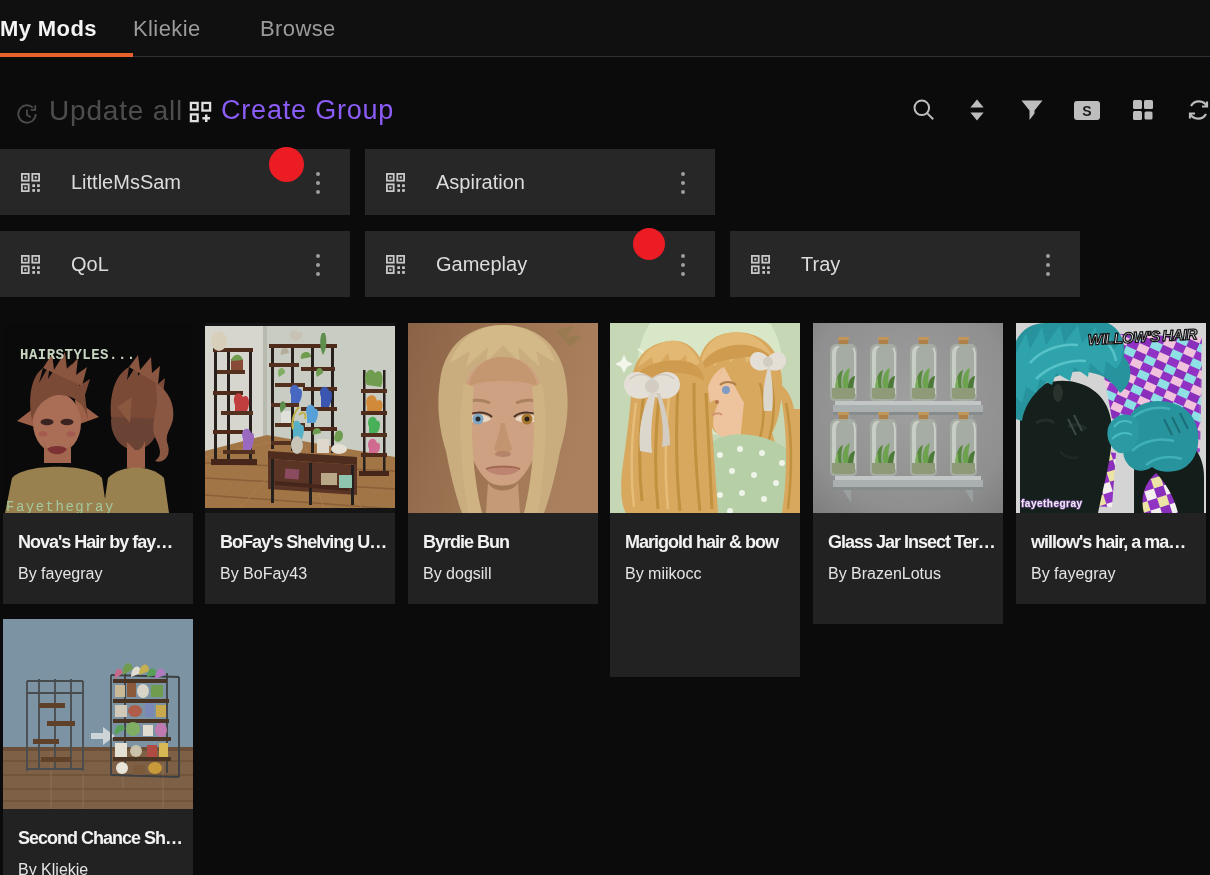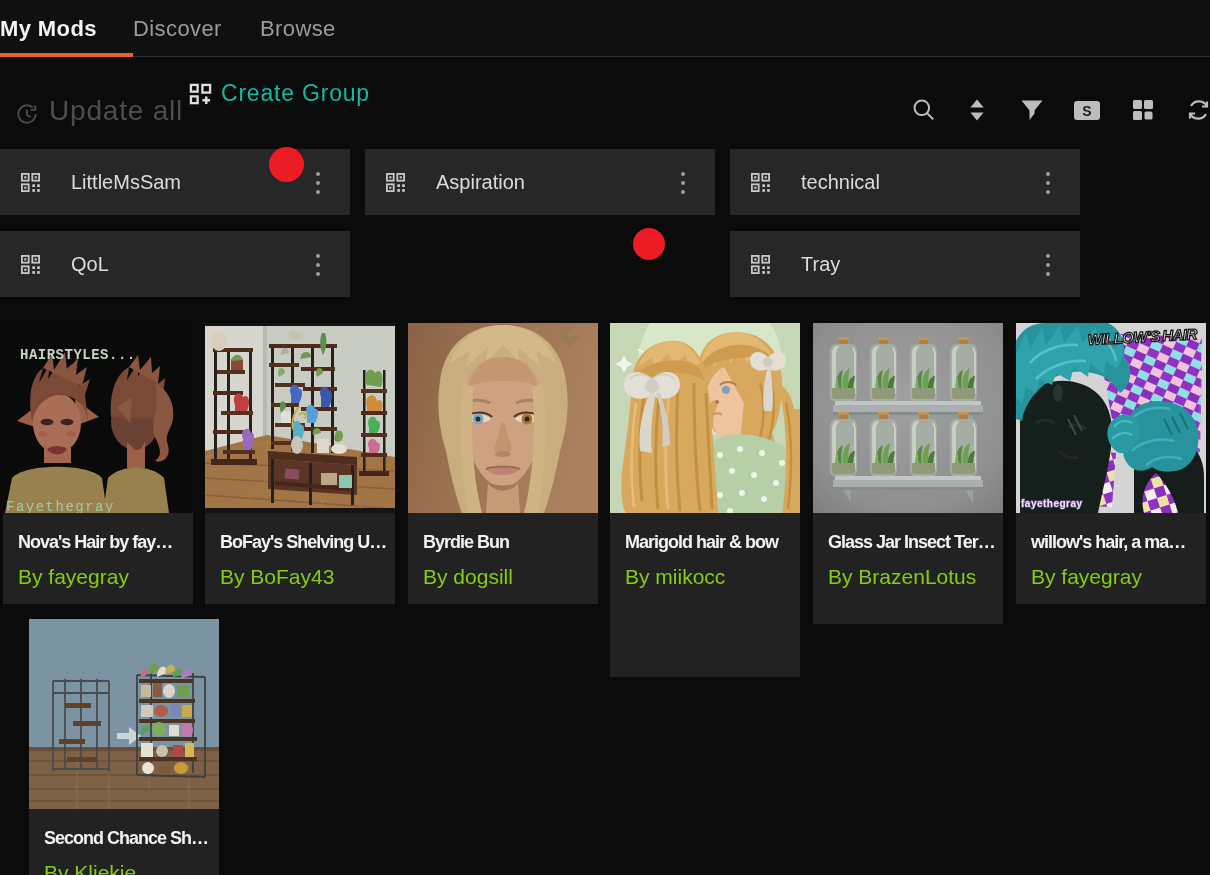--- a/index.html
+++ b/index.html
@@ -13,49 +13,49 @@
 .tab1 { left:0; width:133px; color:#f4f4f4; font-weight:700; }
 .tab2 { left:133px; width:127px; }
 .tab3 { left:260px; width:116px; }
 .underline { position:absolute; left:0; top:52.5px; width:133px; height:4px; background:#e9622c; }
 
 
 .toolbar { position:absolute; left:0; top:57px; width:1210px; height:95px; background:#0b0b0b; }
 .updateall { position:absolute; left:16px; top:38px; color:#4d4d4d; font-size:28px; letter-spacing:0.8px; }
 .updateall svg { vertical-align:-5px; }
 .updateall .txt { margin-left:11px; }
-.creategroup { position:absolute; left:189px; top:23px; color:#14b8a6; font-size:23px; letter-spacing:0.8px; }
+.creategroup { position:absolute; left:189px; top:38px; color:#8b5cf6; font-size:27px; letter-spacing:0.8px; }
 .creategroup svg { vertical-align:-5px; }
 .creategroup .txt { margin-left:9px; }
 .ticons { position:absolute; top:40px; }
 .ticon { position:absolute; top:0; }
 
 
 .gcard { position:absolute; width:350px; height:66px; background:#272727;padding-left:28px; }
 .gcard .gicon { position:absolute; left:21px; top:24px; }
 .gcard .glabel { position:absolute; left:71px; top:22px; font-size:20px; color:#dcdcdc; }
 .gcard .dots { position:absolute; left:314px; top:23px; width:8px; height:24px; }
 .dots span { position:absolute; left:2px; width:4px; height:4px; border-radius:50%; background:#9e9e9e; }
 .dots span:nth-child(1){ top:0; } .dots span:nth-child(2){ top:9px; } .dots span:nth-child(3){ top:18px; }
 
 .reddot { position:absolute; border-radius:50%; background:#ec1c24; }
 
 
 .mcard { position:absolute; width:190px; background:#222222; }
 .mcard .thumb { width:190px; height:190px; display:block; }
 .mcard .title { margin:19px 4px 0 15px; font-size:18px; font-weight:700; letter-spacing:-1px; color:#f2f2f2; white-space:nowrap; overflow:hidden; }
-.mcard .author { margin:12px 14px 0 15px; font-size:21px; color:#84cc16; white-space:nowrap; }
+.mcard .author { margin:12px 14px 0 15px; font-size:16px; color:#e5e5e5; white-space:nowrap; }
 </style>
 </head>
 <body>
 <div id="app">
 
   <div class="tabbar">
     <div class="tab tab1">My Mods</div>
-    <div class="tab tab2">Discover</div>
+    <div class="tab tab2">Kliekie</div>
     <div class="tab tab3">Browse</div>
     <div class="tabline"></div>
     <div class="underline"></div>
   </div>
 
   <div class="toolbar">
     <div class="updateall">
       <svg width="22" height="22" viewBox="0 0 24 24" fill="none" stroke="#4b4b4b" stroke-width="2">
         <path d="M21.5 12a9.5 9.5 0 1 1-3.1-7"></path>
         <path d="M21 2.5v5h-5" fill="none"></path>
@@ -143,62 +143,62 @@
           <rect x="17.8" y="17.8" width="3" height="3"></rect>
         </g>
       </svg>
     <div class="glabel">Aspiration</div>
     <div class="dots">
         <span></span>
         <span></span>
         <span></span>
       </div>
   </div>
-  <div class="gcard" style="left:730px; top:149px;">
+  <div class="gcard" style="left:0; top:231px;">
     <svg class="gicon" width="19" height="19" viewBox="0 0 21 21">
         <g fill="none" stroke="#c8c8c8" stroke-width="2">
           <rect x="1" y="1" width="7.5" height="7.5"></rect>
           <rect x="12.5" y="1" width="7.5" height="7.5"></rect>
           <rect x="1" y="12.5" width="7.5" height="7.5"></rect>
         </g>
         <g fill="#c8c8c8">
           <rect x="3.6" y="3.6" width="2.4" height="2.4"></rect>
           <rect x="15.1" y="3.6" width="2.4" height="2.4"></rect>
           <rect x="3.6" y="15.1" width="2.4" height="2.4"></rect>
           <rect x="12.5" y="12.5" width="3" height="3"></rect>
           <rect x="17.8" y="12.5" width="3" height="3"></rect>
           <rect x="12.5" y="17.8" width="3" height="3"></rect>
           <rect x="17.8" y="17.8" width="3" height="3"></rect>
         </g>
       </svg>
-    <div class="glabel">technical</div>
+    <div class="glabel">QoL</div>
     <div class="dots">
         <span></span>
         <span></span>
         <span></span>
       </div>
   </div>
-  <div class="gcard" style="left:0; top:231px;">
+  <div class="gcard" style="left:365px; top:231px;">
     <svg class="gicon" width="19" height="19" viewBox="0 0 21 21">
         <g fill="none" stroke="#c8c8c8" stroke-width="2">
           <rect x="1" y="1" width="7.5" height="7.5"></rect>
           <rect x="12.5" y="1" width="7.5" height="7.5"></rect>
           <rect x="1" y="12.5" width="7.5" height="7.5"></rect>
         </g>
         <g fill="#c8c8c8">
           <rect x="3.6" y="3.6" width="2.4" height="2.4"></rect>
           <rect x="15.1" y="3.6" width="2.4" height="2.4"></rect>
           <rect x="3.6" y="15.1" width="2.4" height="2.4"></rect>
           <rect x="12.5" y="12.5" width="3" height="3"></rect>
           <rect x="17.8" y="12.5" width="3" height="3"></rect>
           <rect x="12.5" y="17.8" width="3" height="3"></rect>
           <rect x="17.8" y="17.8" width="3" height="3"></rect>
         </g>
       </svg>
-    <div class="glabel">QoL</div>
+    <div class="glabel">Gameplay</div>
     <div class="dots">
         <span></span>
         <span></span>
         <span></span>
       </div>
   </div>
   <div class="gcard" style="left:730px; top:231px;">
     <svg class="gicon" width="19" height="19" viewBox="0 0 21 21">
         <g fill="none" stroke="#c8c8c8" stroke-width="2">
           <rect x="1" y="1" width="7.5" height="7.5"></rect>
@@ -531,21 +531,21 @@
       <path d="M98,104 C102,98 110,96 116,100 M96,116 C102,110 110,108 116,112" stroke="#48bcc2" stroke-width="2" fill="none"></path>
       <path d="M140,150 C150,160 158,174 162,190 L128,190 C124,176 128,160 140,150 Z" fill="url(#chk2)"></path>
       <path d="M156,94 L164,110 M164,90 L172,106 M148,96 L156,112" stroke="#1c6f76" stroke-width="2"></path>
       <text x="72" y="22" font-size="15" font-weight="700" font-style="italic" fill="#f2eef6" stroke="#141414" stroke-width="1.3" letter-spacing="-0.5" transform="rotate(-3 72 22)" font-family="Liberation Sans, sans-serif">WILLOW'S HAIR</text>
       <text x="5" y="184" font-size="10" font-weight="700" fill="#f2e8f8" stroke="#6a4a8a" stroke-width="1.4" letter-spacing="0.5" font-family="Liberation Sans, sans-serif" paint-order="stroke">fayethegray</text>
     </svg>
     <div class="title">willow's hair, a ma…</div>
     <div class="author">By fayegray</div>
   </div>
 
-  <div class="mcard" style="left:3px; top:619px; height:256px;margin-left:26px;">
+  <div class="mcard" style="left:3px; top:619px; height:256px;">
     <svg class="thumb" viewBox="0 0 190 190">
       <rect width="190" height="190" fill="#7b93a2"></rect>
       <rect x="0" y="128" width="190" height="62" fill="#7e6046"></rect>
       <rect x="0" y="128" width="190" height="4" fill="#6b4f39"></rect>
       <path d="M0,142 L190,142 M0,156 L190,156 M0,170 L190,170 M0,182 L190,182" stroke="#6e5238" stroke-width="1.5"></path>
       <path d="M48,132 L48,190 M120,136 L120,170 M160,144 L160,190 M80,156 L80,190" stroke="#8d6f52" stroke-width="1"></path>
 
       <g stroke="#494c4e" stroke-width="1.8" fill="none">
         <path d="M24,62 L24,152 M36,60 L36,150 M52,60 L52,150 M68,60 L68,150 M80,62 L80,152"></path>
         <path d="M24,62 L80,62 M24,74 L80,74 M24,150 L80,150"></path>

